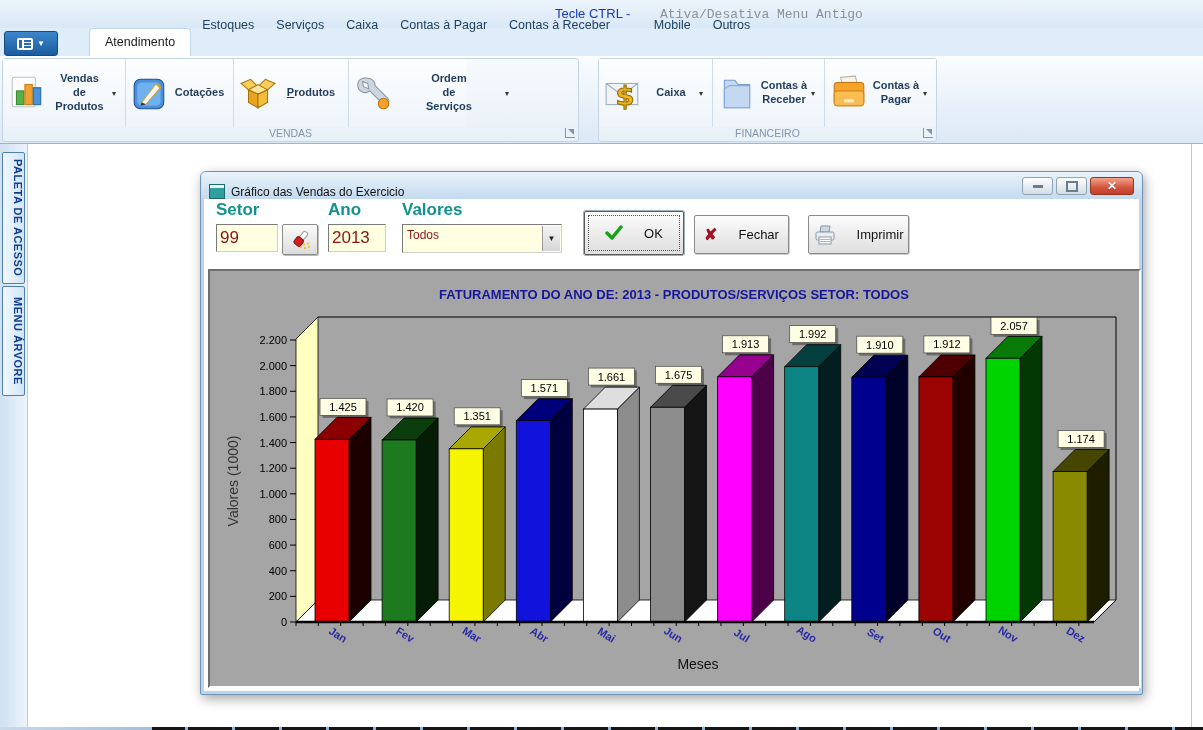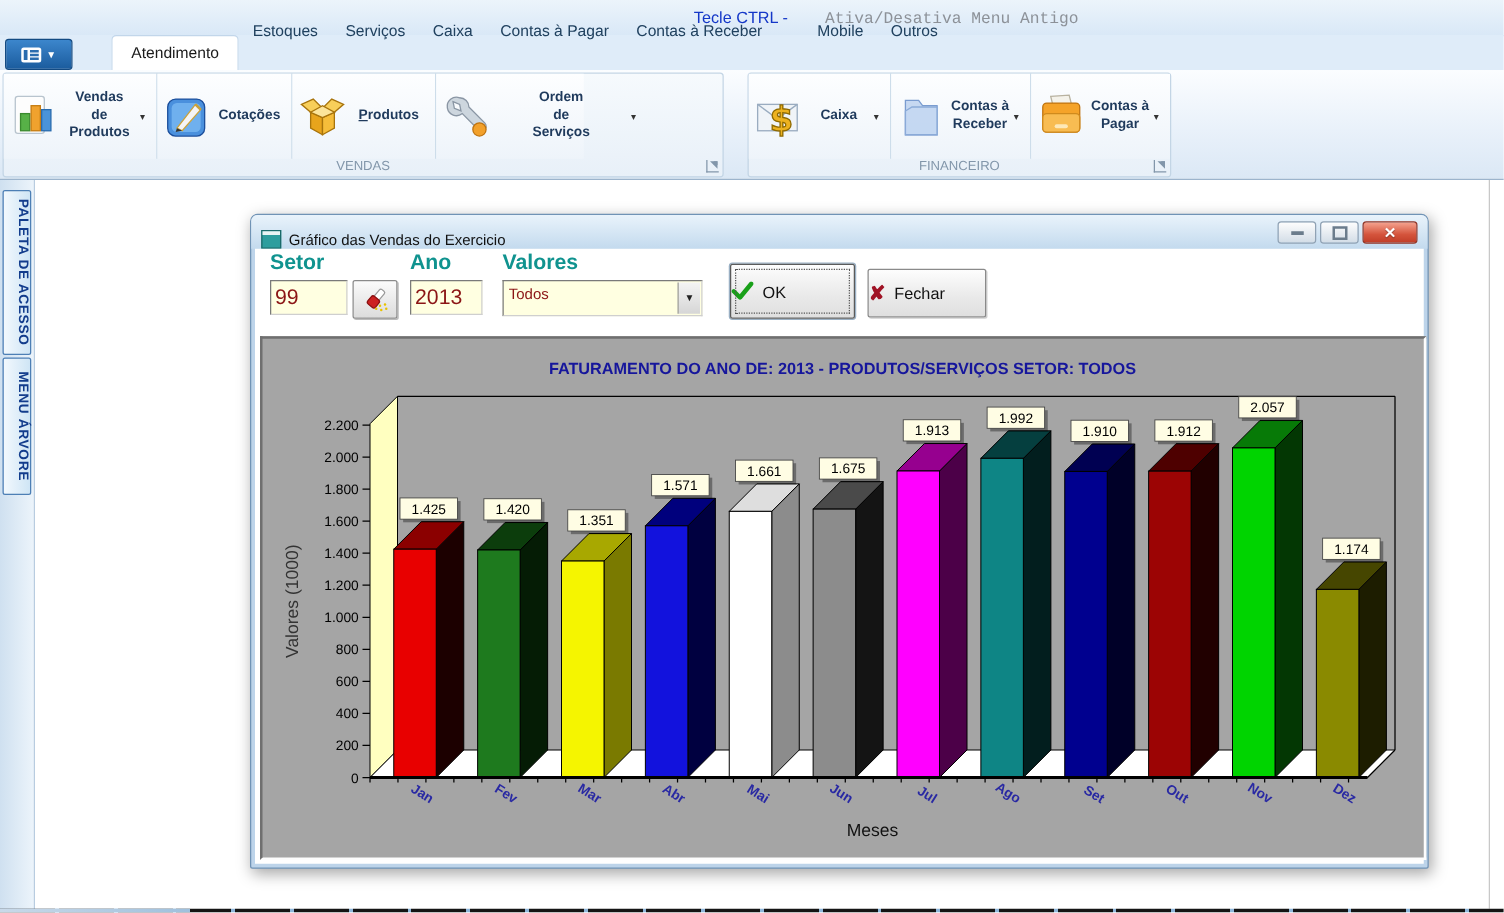--- a/index.html
+++ b/index.html
@@ -52,21 +52,21 @@
   .wbtn .minus{width:10px;height:3px;background:#6b7c8c;}
   .wbtn .restore{width:8px;height:7px;border:2px solid #6b7c8c;}
   .wbtn .x{color:#fff;font-size:12px;font-weight:bold;line-height:12px;text-shadow:0 1px 1px rgba(0,0,0,.4);}
   #dlg-client{position:absolute;left:3px;top:27px;width:935px;height:492px;background:#fff;}
   .fieldlabel{position:absolute;top:1px;font-size:17px;font-weight:bold;color:#10938f;}
   .tinput{position:absolute;top:25px;height:28px;background:#ffffe1;border:1px solid;border-color:#7a7a7a #cfcfcf #cfcfcf #7a7a7a;color:#8b1515;font-size:17px;font-family:"Liberation Sans",sans-serif;padding:0 3px;box-sizing:border-box;}
   #lookup-btn{position:absolute;left:78px;top:25px;width:34px;height:29px;background:linear-gradient(#fbfbfb,#dcdcdc);border:1px solid #8a8a8a;border-radius:2px;display:flex;align-items:center;justify-content:center;cursor:pointer;box-shadow:1px 1px 0 #bbb;}
   #combo{position:absolute;left:198px;top:25px;width:160px;height:29px;background:#ffffe1;border:1px solid;border-color:#7a7a7a #cfcfcf #cfcfcf #7a7a7a;box-sizing:border-box;cursor:pointer;}
   #combo .val{position:absolute;left:4px;top:3px;font-size:12px;color:#8b1515;}
   #combo .cbtn{position:absolute;right:1px;top:1px;bottom:1px;width:17px;background:linear-gradient(#f4f4f4,#d6d6d6);border-left:1px solid #999;display:flex;align-items:center;justify-content:center;font-size:8px;color:#222;}
-  .pushbtn{position:absolute;background:linear-gradient(#fdfdfd,#e9e9e9 60%,#dfdfdf);border:1px solid #8a8a8a;border-radius:2px;display:flex;align-items:center;gap:7px;font-size:13px;color:#111;cursor:pointer;box-shadow:1px 1px 0 #cfcfcf;}
+  .pushbtn{position:absolute;background:linear-gradient(#fdfdfd,#e9e9e9 60%,#dfdfdf);border:1px solid #8a8a8a;border-radius:2px;display:flex;align-items:center;justify-content:center;gap:21px;font-size:13px;color:#111;cursor:pointer;box-shadow:1px 1px 0 #cfcfcf;}
   #btn-ok{left:380px;top:12px;width:98px;height:42px;border:1px solid #5a5a5a;box-shadow:0 0 0 1px #9ab0c4;}
   #btn-ok .focusring{position:absolute;left:3px;top:3px;right:3px;bottom:3px;border:1px dotted #555;}
   #btn-fechar{left:490px;top:16px;width:93px;height:37px;}
   #btn-imprimir{left:604px;top:16px;width:99px;height:37px;}
   #btn-fechar .x{color:#a01325;font-weight:bold;font-size:16px;}
   
   #chart-panel{position:absolute;left:4px;top:70px;width:929px;height:415px;background:#a5a5a5;border:2px solid;border-color:#6f6f6f #fdfdfd #fdfdfd #6f6f6f;}
   #chart-panel svg{display:block;}
   
   #taskstrip{position:absolute;left:0;top:727px;width:1203px;height:3px;background:repeating-linear-gradient(90deg,#141414 0 44px,#8fb6da 44px 47px);}
@@ -252,20 +252,30 @@
       <div class="pushbtn" id="btn-ok">
         <span class="focusring"></span>
         <svg width="18" height="16" viewBox="0 0 18 16">
             <path d="M2 8 L7 13 L16 2" fill="none" stroke="#19a019" stroke-width="3.5" stroke-linecap="round" stroke-linejoin="round"></path>
           </svg>
         <span>OK</span>
       </div>
       <div class="pushbtn" id="btn-fechar">
         <span class="x">✘</span>
         <span>Fechar</span>
+      </div>
+      <div class="pushbtn" id="btn-imprimir">
+        <svg width="22" height="20" viewBox="0 0 22 20">
+          <polygon points="6,7 7,1 16,1 15,7" fill="#cfd8e4" stroke="#8a95a5"></polygon>
+          <rect x="2" y="7" width="18" height="8" rx="1.5" fill="#e9edf2" stroke="#8a95a5"></rect>
+          <rect x="5" y="12" width="12" height="7" fill="#fff" stroke="#8a95a5"></rect>
+          <rect x="6" y="14" width="10" height="1" fill="#aab4c2"></rect>
+            <rect x="6" y="16" width="10" height="1" fill="#aab4c2"></rect>
+        </svg>
+        <span>Imprimir</span>
       </div>
 
       <div id="chart-panel">
           <svg viewBox="0 0 929 415" width="929" height="415">
             <text x="464" y="28" text-anchor="middle" font-size="13" font-weight="bold" fill="#16169c">FATURAMENTO DO ANO DE: 2013 - PRODUTOS/SERVIÇOS SETOR: TODOS</text>
             <polygon points="86,351 86,68 108,46 108,329" fill="#ffffc0" stroke="#000" stroke-width=".8"></polygon>
             <polygon points="86,351 884,351 906,329 108,329" fill="#ffffff" stroke="#000" stroke-width=".8"></polygon>
             <line x1="108" y1="46" x2="906" y2="46" stroke="#000" stroke-width="1"></line>
             <line x1="906" y1="46" x2="906" y2="329" stroke="#000" stroke-width="1"></line>
             <line x1="80" y1="351" x2="86" y2="351" stroke="#000" stroke-width="1"></line>

